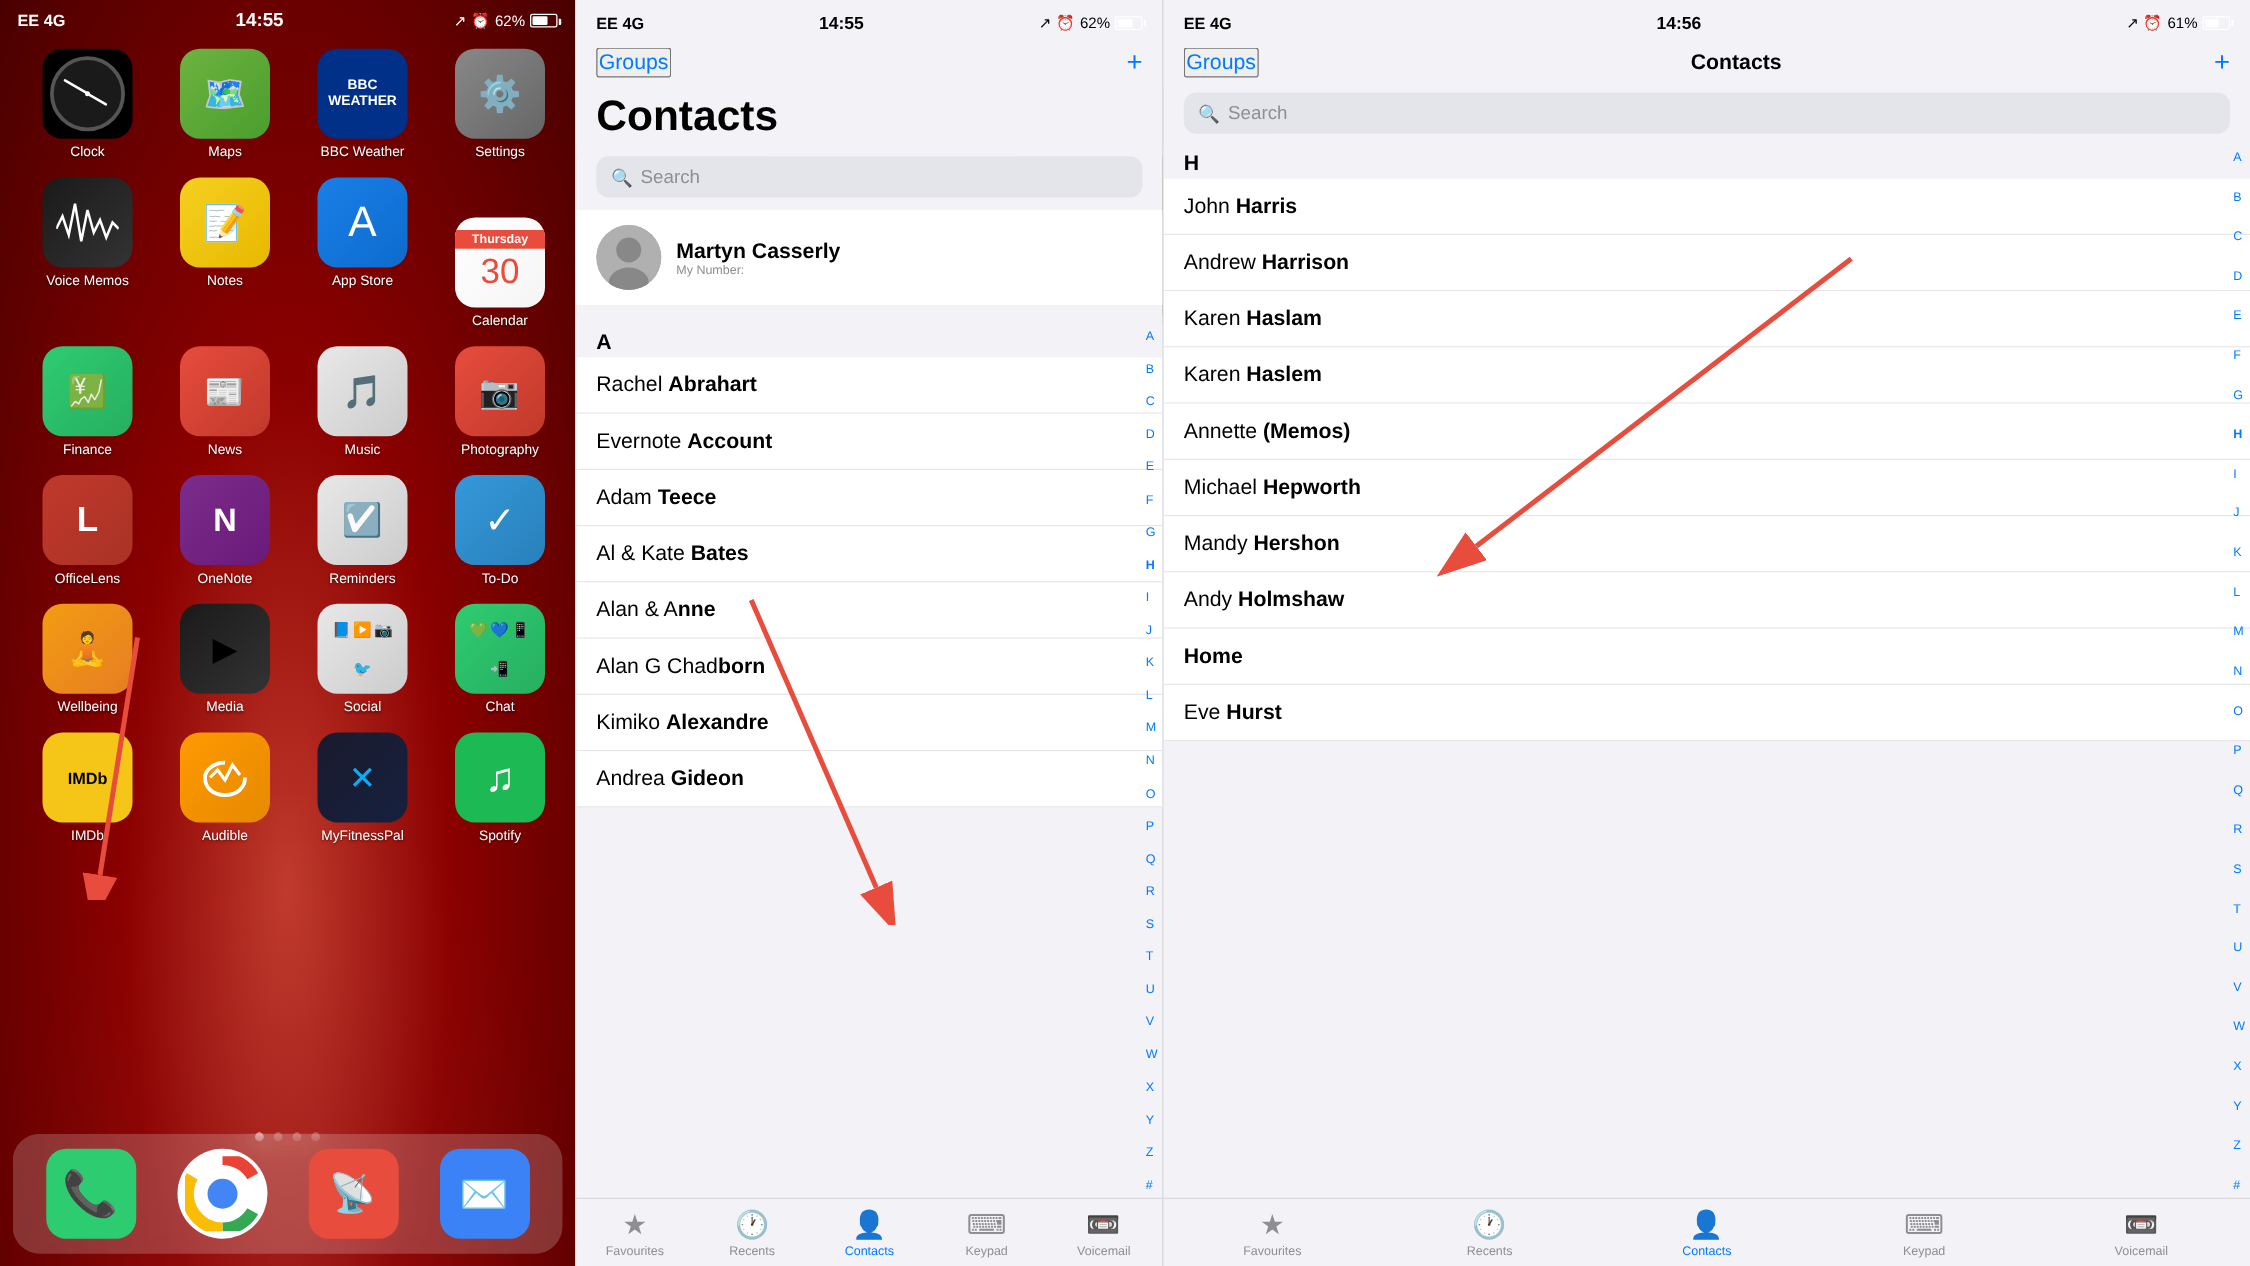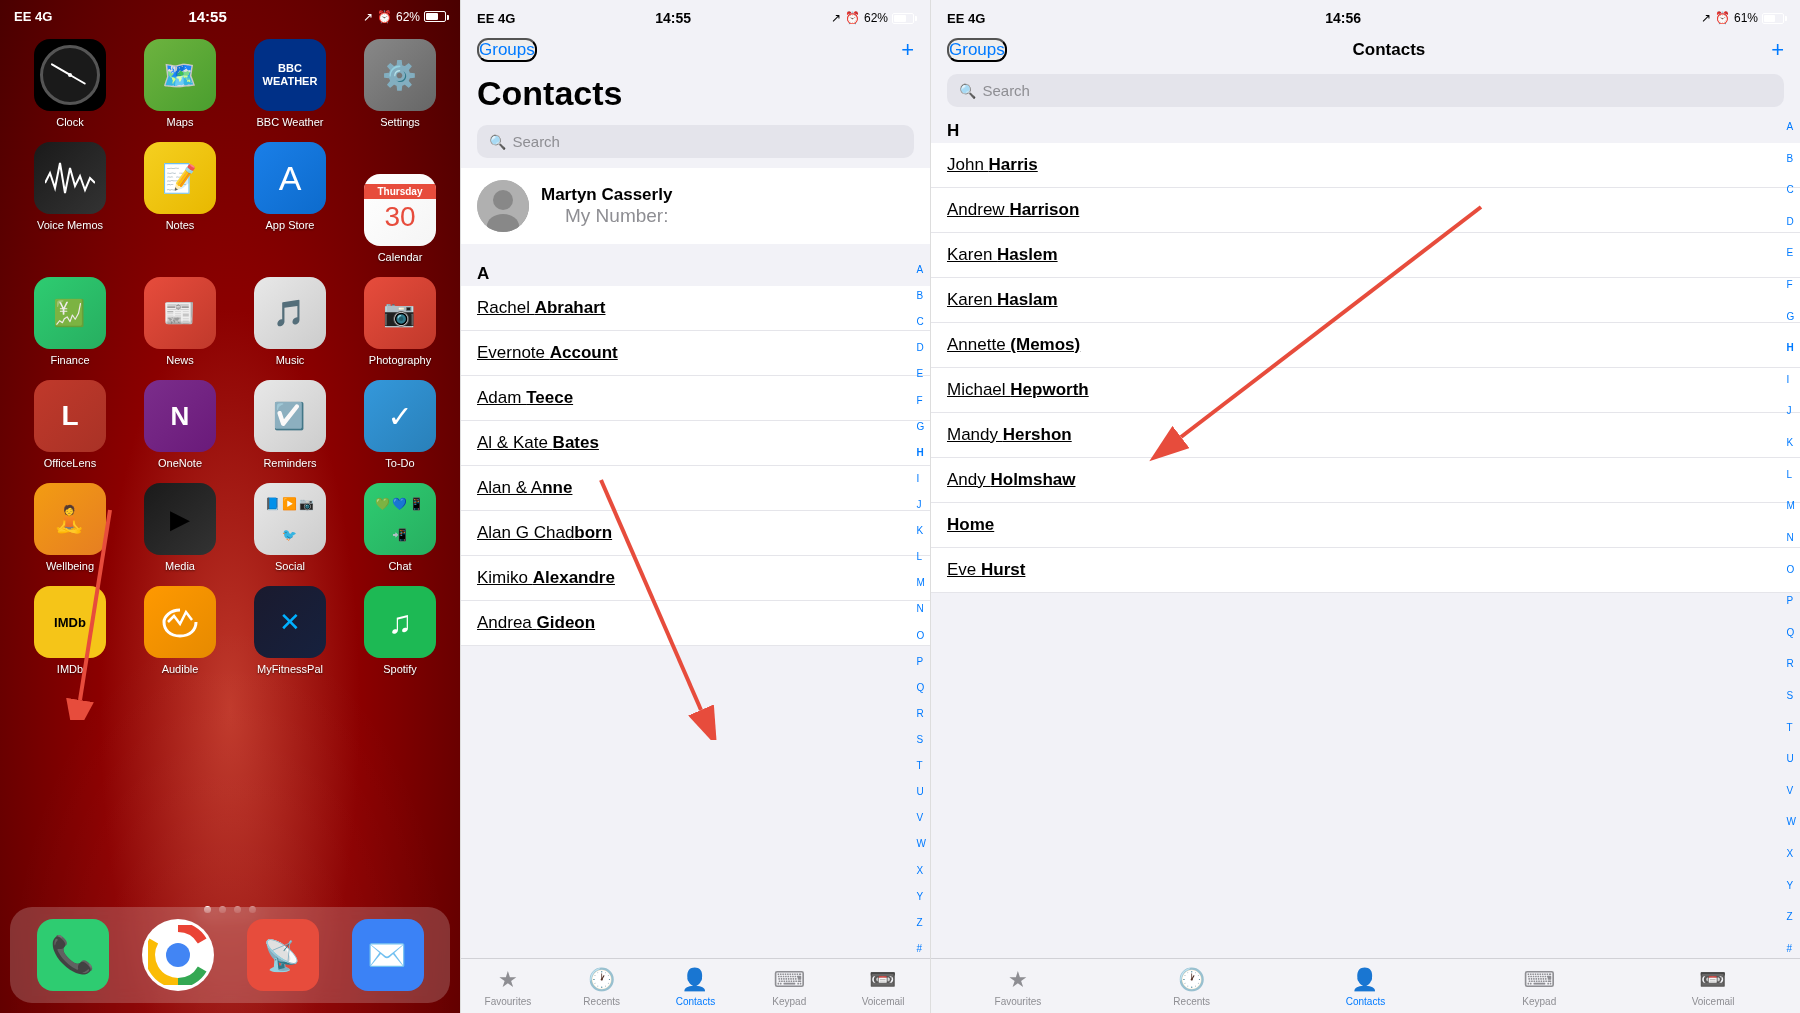--- a/index.html
+++ b/index.html
@@ -225,21 +225,20 @@
       display: flex;
       justify-content: space-between;
       align-items: center;
       padding: 6px 16px 8px;
       background: #f2f2f7;
     }
     .contacts-groups-btn {
       color: #007aff;
       font-size: 17px;
       font-weight: 400;
-      border-radius: 11px;
     }
     .contacts-title-text {
       font-size: 17px;
       font-weight: 600;
       color: #000;
     }
     .contacts-plus-btn {
       color: #007aff;
       font-size: 22px;
       font-weight: 300;
@@ -280,42 +279,41 @@
       background: linear-gradient(135deg, #c0c0c0, #888);
       overflow: hidden;
       display: flex;
       align-items: center;
       justify-content: center;
       font-size: 22px;
       color: #fff;
       flex-shrink: 0;
     }
     .my-card-name { font-size: 17px; font-weight: 600; color: #000; }
-    .my-card-sub { font-size: 19px; color: #8e8e93; margin-left: 24px; }
+    .my-card-sub { font-size: 10px; color: #8e8e93; }
 
     .contacts-list {
       flex: 1;
       overflow-y: auto;
       background: #f2f2f7;
       position: relative;
     }
     .section-header {
       background: #f2f2f7;
       padding: 4px 16px 2px;
       font-size: 17px;
       font-weight: 600;
       color: #000;
     }
     .contact-row {
       background: #fff;
       padding: 12px 16px;
       border-bottom: 1px solid #e5e5ea;
       font-size: 17px;
       color: #000;
-      text-decoration: underline;
     }
     .contact-row span { font-weight: 700; }
 
     .alphabet-sidebar {
       position: absolute;
       right: 4px;
       top: 0; bottom: 0;
       display: flex;
       flex-direction: column;
       justify-content: space-between;
@@ -689,22 +687,22 @@
 
   <div class="search-bar" style="margin: 4px 16px 10px;">
     <span class="search-icon-small">🔍</span>
     <span class="search-placeholder">Search</span>
   </div>
 
   <div class="contacts-list" style="position:relative; flex:1;">
     <div class="section-header">H</div>
     <div class="contact-row">John <span>Harris</span></div>
     <div class="contact-row">Andrew <span>Harrison</span></div>
+    <div class="contact-row">Karen <span>Haslam</span></div>
     <div class="contact-row">Karen <span>Haslem</span></div>
-    <div class="contact-row">Karen <span>Haslam</span></div>
     <div class="contact-row">Annette <span>(Memos)</span></div>
     <div class="contact-row">Michael <span>Hepworth</span></div>
     <div class="contact-row">Mandy <span>Hershon</span></div>
     <div class="contact-row">Andy <span>Holmshaw</span></div>
     <div class="contact-row"><span>Home</span></div>
     <div class="contact-row">Eve <span>Hurst</span></div>
 
     <div class="alphabet-sidebar">
       <span>A</span>
         <span>B</span>

